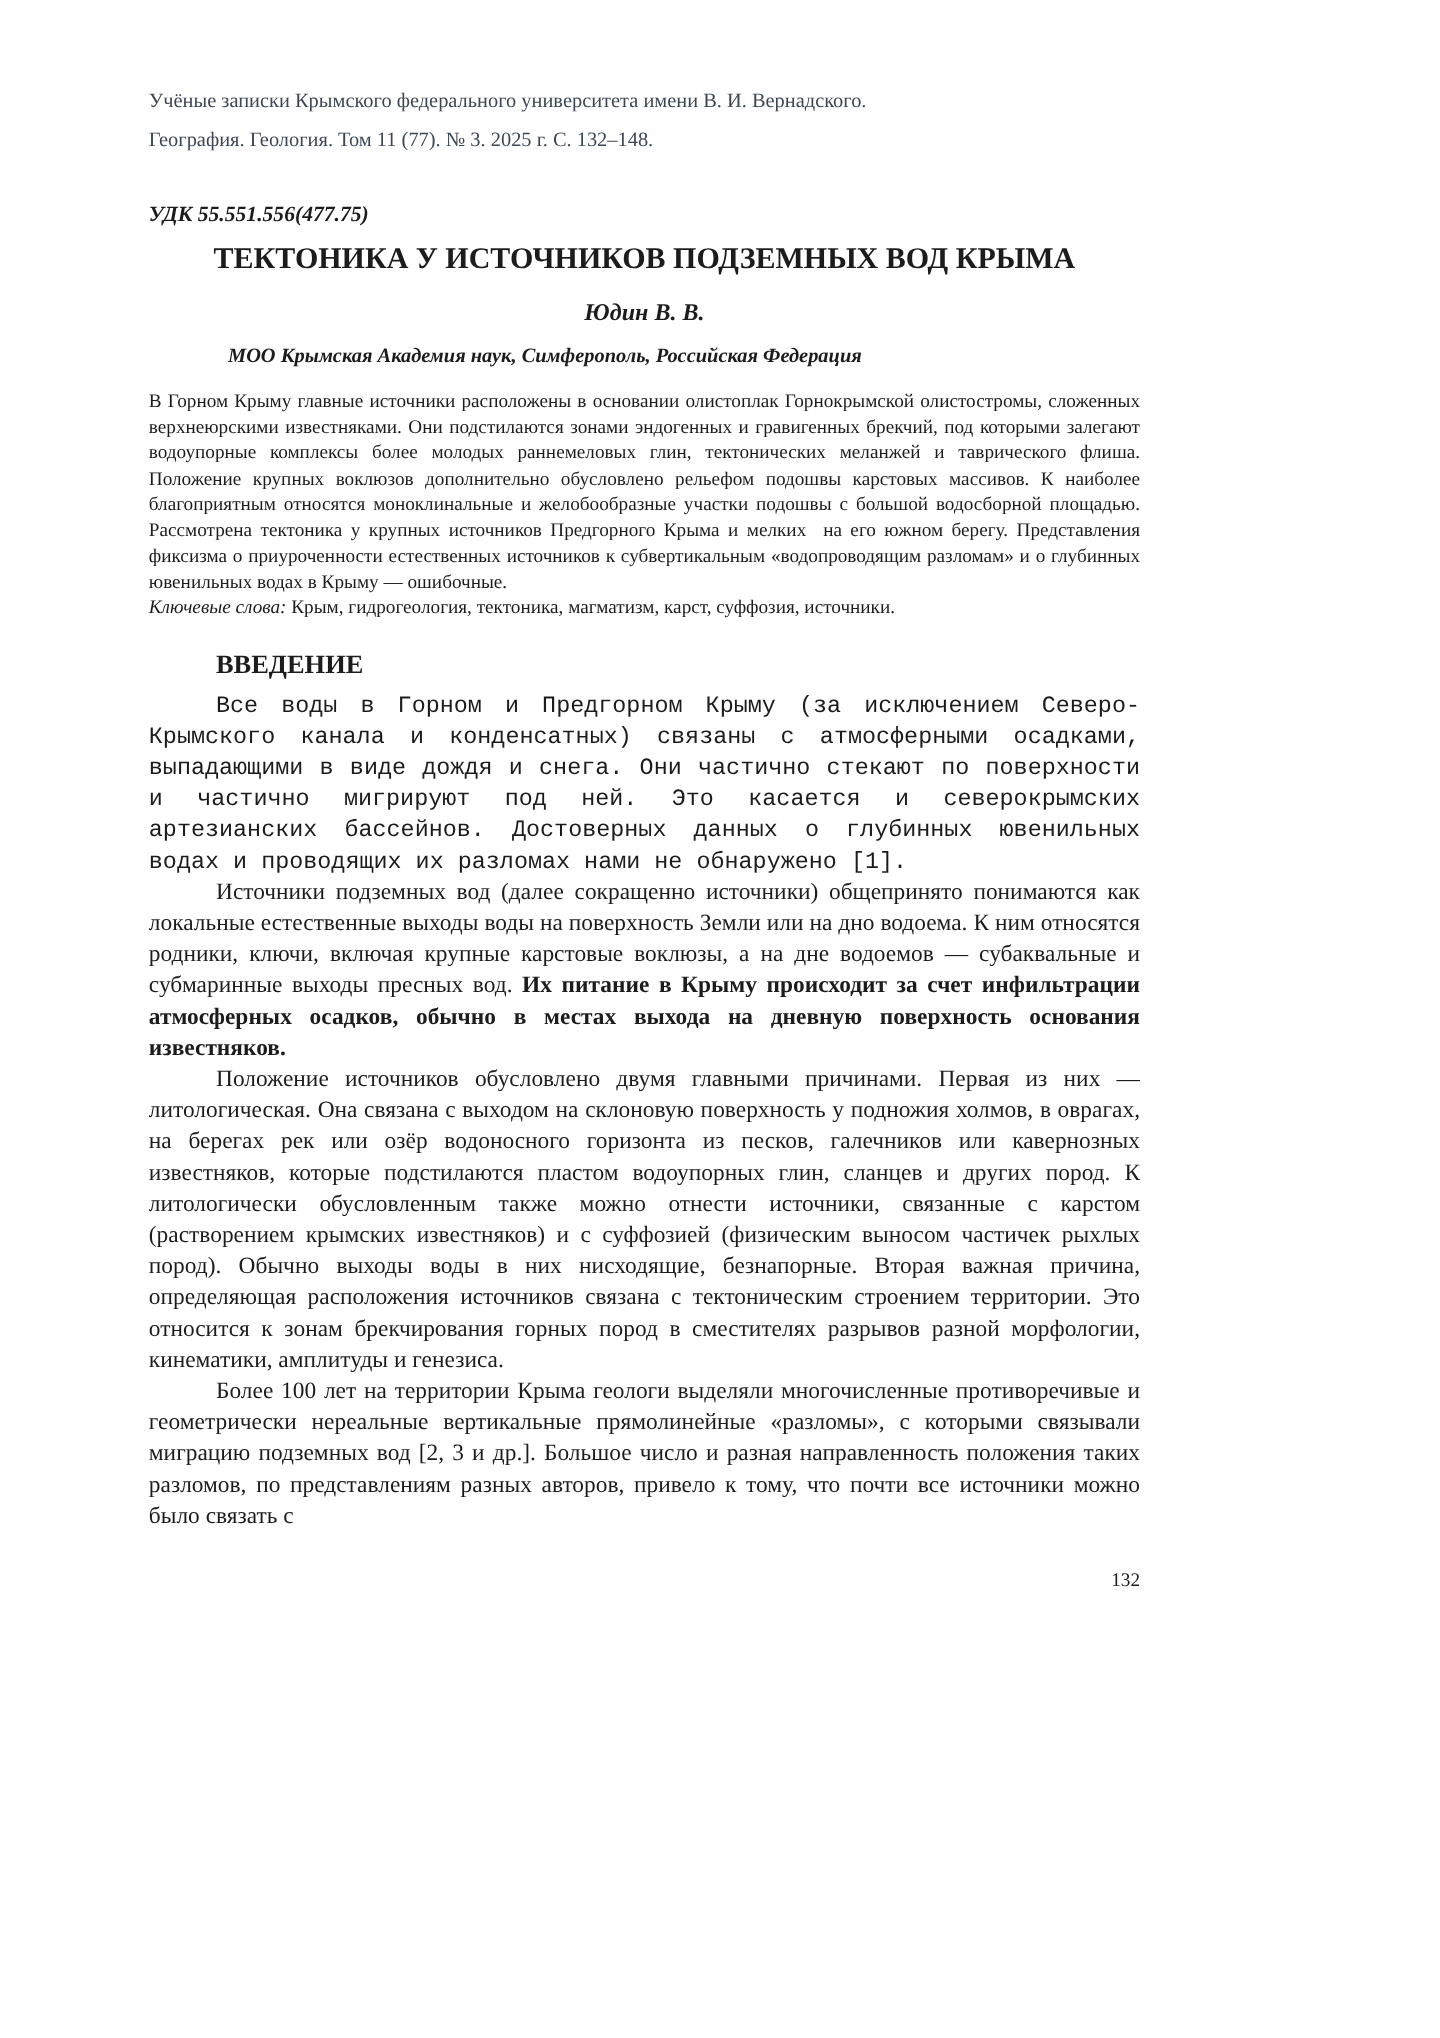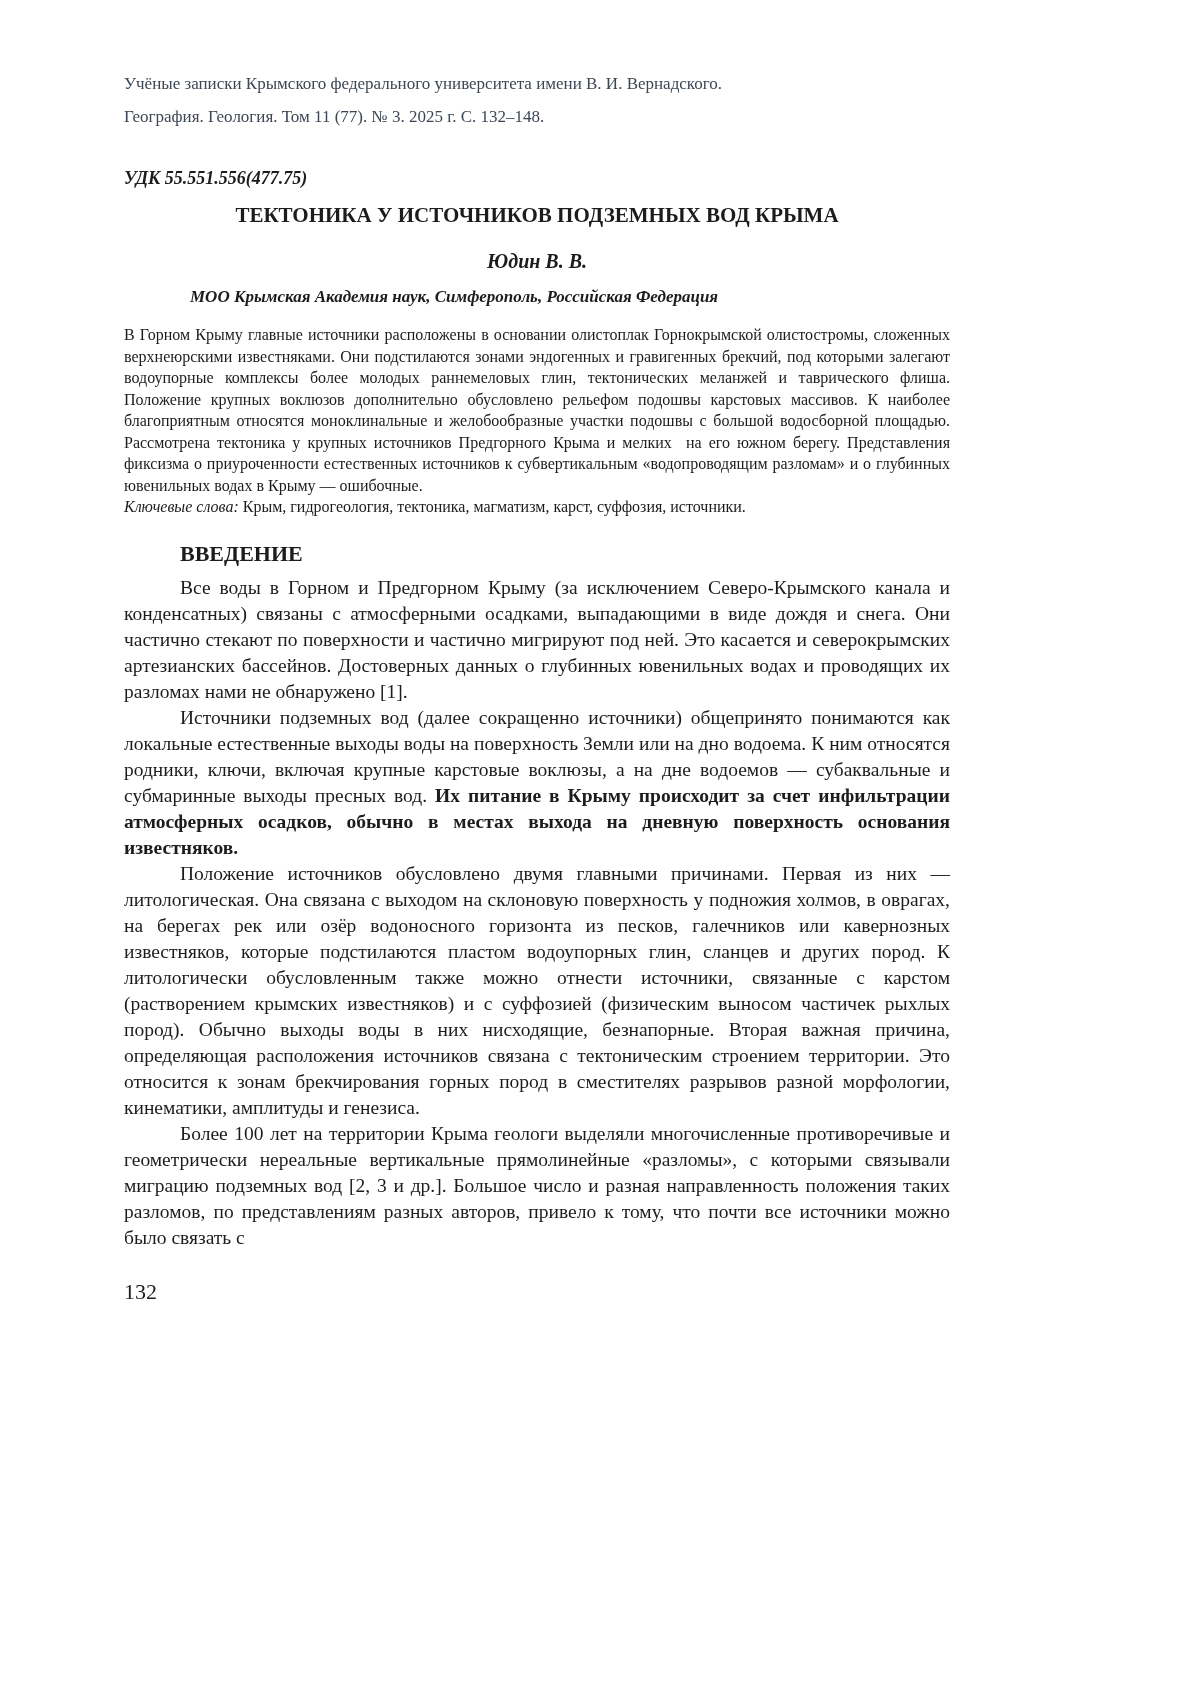--- a/index.html
+++ b/index.html
@@ -31,21 +31,21 @@
   .udc {
     margin: 40px 0 0 0;
     font-size: 18px;
     font-weight: bold;
     font-style: italic;
     line-height: 22px;
   }
   .title {
     margin: 14px 0 0 0;
     text-align: center;
-    font-size: 21px;
+    font-size: 25px;
     font-weight: bold;
     line-height: 25px;
     font-family: Liberation Serif, serif;
   }
   .author {
     margin: 21px 0 0 0;
     text-align: center;
     font-size: 20px;
     font-weight: bold;
     font-style: italic;
@@ -80,26 +80,26 @@
     font-weight: bold;
     line-height: 24px;
   }
   .par {
     margin: 0;
     font-size: 19.5px;
     line-height: 26px;
     text-align: justify;
     text-indent: 56px;
   }
-  .par.first { margin-top: 9px; }
+  .par.first { margin-top: 9px; font-family: Liberation Mono, monospace; }
   .embold { font-weight: bold; }
   .page-number {
     margin: 30px 0 0 0;
-    text-align: left;
-    font-size: 22px;
+    text-align: right;
+    font-size: 16px;
     line-height: 22px;
   }
 </style>
 </head>
 <body>
 
 <div class="page">
   <div class="content">
 
     <div class="journal-header">

